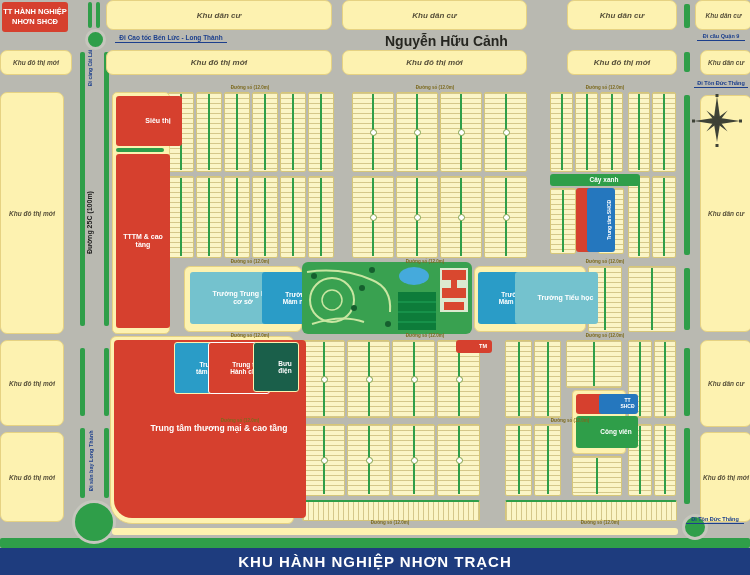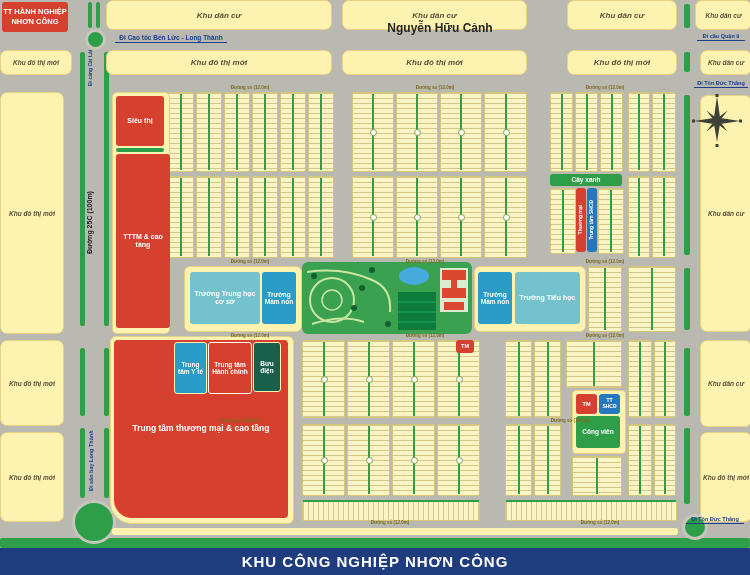--- a/index.html
+++ b/index.html
@@ -12,21 +12,21 @@
   .zone span{white-space:nowrap;font-style:italic;}
   .lots{position:absolute;background:repeating-linear-gradient(180deg,rgba(150,125,40,.38) 0 1px,transparent 1px 5px),#fbf5c6;
         border:1px solid #d6c678;border-radius:2px;}
   .lots.v::before{content:"";position:absolute;left:50%;top:1px;bottom:1px;width:2px;
         transform:translateX(-50%);background:#2f9e49;}
   .lots.badge::after{content:"";position:absolute;left:50%;top:50%;width:5px;height:5px;
         margin:-3px 0 0 -3px;background:#fff;border:1px solid #7fa04a;border-radius:50%;}
   .lots.h{background:repeating-linear-gradient(90deg,rgba(150,125,40,.38) 0 1px,transparent 1px 5px),#fbf5c6;
         border-top:2px solid #2f9e49;}
   .fac{position:absolute;display:flex;align-items:center;justify-content:center;
-        text-align:center;color:#fff;font-weight:bold;border-radius:3px;line-height:1.15;}
+        text-align:center;color:#fff;font-weight:bold;border-radius:3px;line-height:1.15;padding-left:18px;}
   .red{background:#d6402e;}
   .blue{background:#2a9cc7;}
   .lblue{background:#74c2ce;}
   .rblue{background:#2577be;}
   .dgreen{background:#1a5f4a;}
   .green{background:#2f9e49;}
   .median{position:absolute;background:#2f9e49;border-radius:2px;}
   .rab{position:absolute;background:#2f9e49;border-radius:50%;border:3px solid #c6c6bd;}
   .rlabel{position:absolute;color:#1c3f8c;font-weight:bold;white-space:nowrap;text-align:center;}
   .rlabel.u{border-bottom:1px solid #1c3f8c;padding-bottom:1px;}
@@ -250,21 +250,21 @@
   <div class="fac red" style="left:576px;top:394px;width:21px;height:20px;font-size:5.5px;">
       <span>TM</span>
     </div>
   <div class="fac rblue" style="left:599px;top:394px;width:21px;height:20px;font-size:5px;">
       <span style="white-space:normal;width:18px;">TT SHCĐ</span>
     </div>
   <div class="fac green" style="left:576px;top:416px;width:44px;height:32px;font-size:6.5px;">
       <span>Công viên</span>
     </div>
 
-  <div class="rlabel" style="left:385px;top:21px;width:110px;font-size:12px;color:#262620;">Nguyễn Hữu Cảnh</div>
+  <div class="rlabel" style="left:385px;top:33px;width:110px;font-size:14px;color:#262620;">Nguyễn Hữu Cảnh</div>
   <div class="rlabel u" style="left:115px;top:34px;width:112px;font-size:6.5px;">Đi Cao tốc Bến Lức - Long Thành</div>
   <div class="rlabel u" style="left:697px;top:33px;width:48px;font-size:5.5px;">Đi cầu Quận 9</div>
   <div class="rlabel u" style="left:694px;top:80px;width:54px;font-size:5.5px;">Đi Tôn Đức Thắng</div>
   <div class="rlabel u" style="left:686px;top:516px;width:58px;font-size:5.5px;">Đi Tôn Đức Thắng</div>
   <div class="rlabel vtext" style="left:86px;top:192px;height:62px;font-size:7px;color:#1c1c1c;">Đường 25C (100m)</div>
   <div class="rlabel vtext" style="left:87px;top:52px;height:34px;font-size:5px;">Đi cảng Cát Lái</div>
   <div class="rlabel vtext" style="left:88px;top:426px;height:70px;font-size:5.5px;">Đi sân bay Long Thành</div>
 
   <div class="minor" style="left:205px;top:85px;width:90px;">Đường số (12.0m)</div>
   <div class="minor" style="left:390px;top:85px;width:90px;">Đường số (12.0m)</div>
@@ -275,21 +275,21 @@
   <div class="minor" style="left:205px;top:333px;width:90px;">Đường số (12.0m)</div>
   <div class="minor" style="left:380px;top:333px;width:90px;">Đường số (12.0m)</div>
   <div class="minor" style="left:560px;top:333px;width:90px;">Đường số (12.0m)</div>
   <div class="minor" style="left:190px;top:418px;width:100px;">Đường số (12.0m)</div>
   <div class="minor" style="left:520px;top:418px;width:100px;">Đường số (12.0m)</div>
   <div class="minor" style="left:330px;top:520px;width:120px;">Đường số (12.0m)</div>
   <div class="minor" style="left:540px;top:520px;width:120px;">Đường số (12.0m)</div>
 
   <div id="adminbox">
     <span>TT HÀNH NGHIỆP</span>
-    <span>NHƠN CÔNG</span>
+    <span>NHƠN SHCĐ</span>
   </div>
 
   <svg class="abs" style="left:690px;top:94px;" width="54" height="54" viewBox="0 0 54 54">
     <g fill="#3e4236">
       <path d="M27 2 L30.5 27 L27 32 L23.5 27 Z"></path>
       <path d="M27 48 L30.5 27 L27 22 L23.5 27 Z"></path>
       <path d="M50 27 L27 30.5 L22 27 L27 23.5 Z"></path>
       <path d="M4 27 L27 30.5 L32 27 L27 23.5 Z"></path>
       <g transform="rotate(45 27 27)">
         <path d="M27 12 L29 27 L27 30 L25 27 Z"></path>
@@ -298,16 +298,16 @@
         <path d="M12 27 L27 29 L30 27 L27 25 Z"></path>
       </g>
       <rect x="25.5" y="0" width="3" height="3"></rect>
       <rect x="49" y="25.5" width="3" height="3"></rect>
       <rect x="25.5" y="50" width="3" height="3"></rect>
       <rect x="2" y="25.5" width="3" height="3"></rect>
     </g>
   </svg>
 
   <div id="banner">
-      <span>KHU CÔNG NGHIỆP NHƠN CÔNG</span>
+      <span>KHU HÀNH NGHIỆP NHƠN TRẠCH</span>
     </div>
 
 </div>
 
 </body></html>

